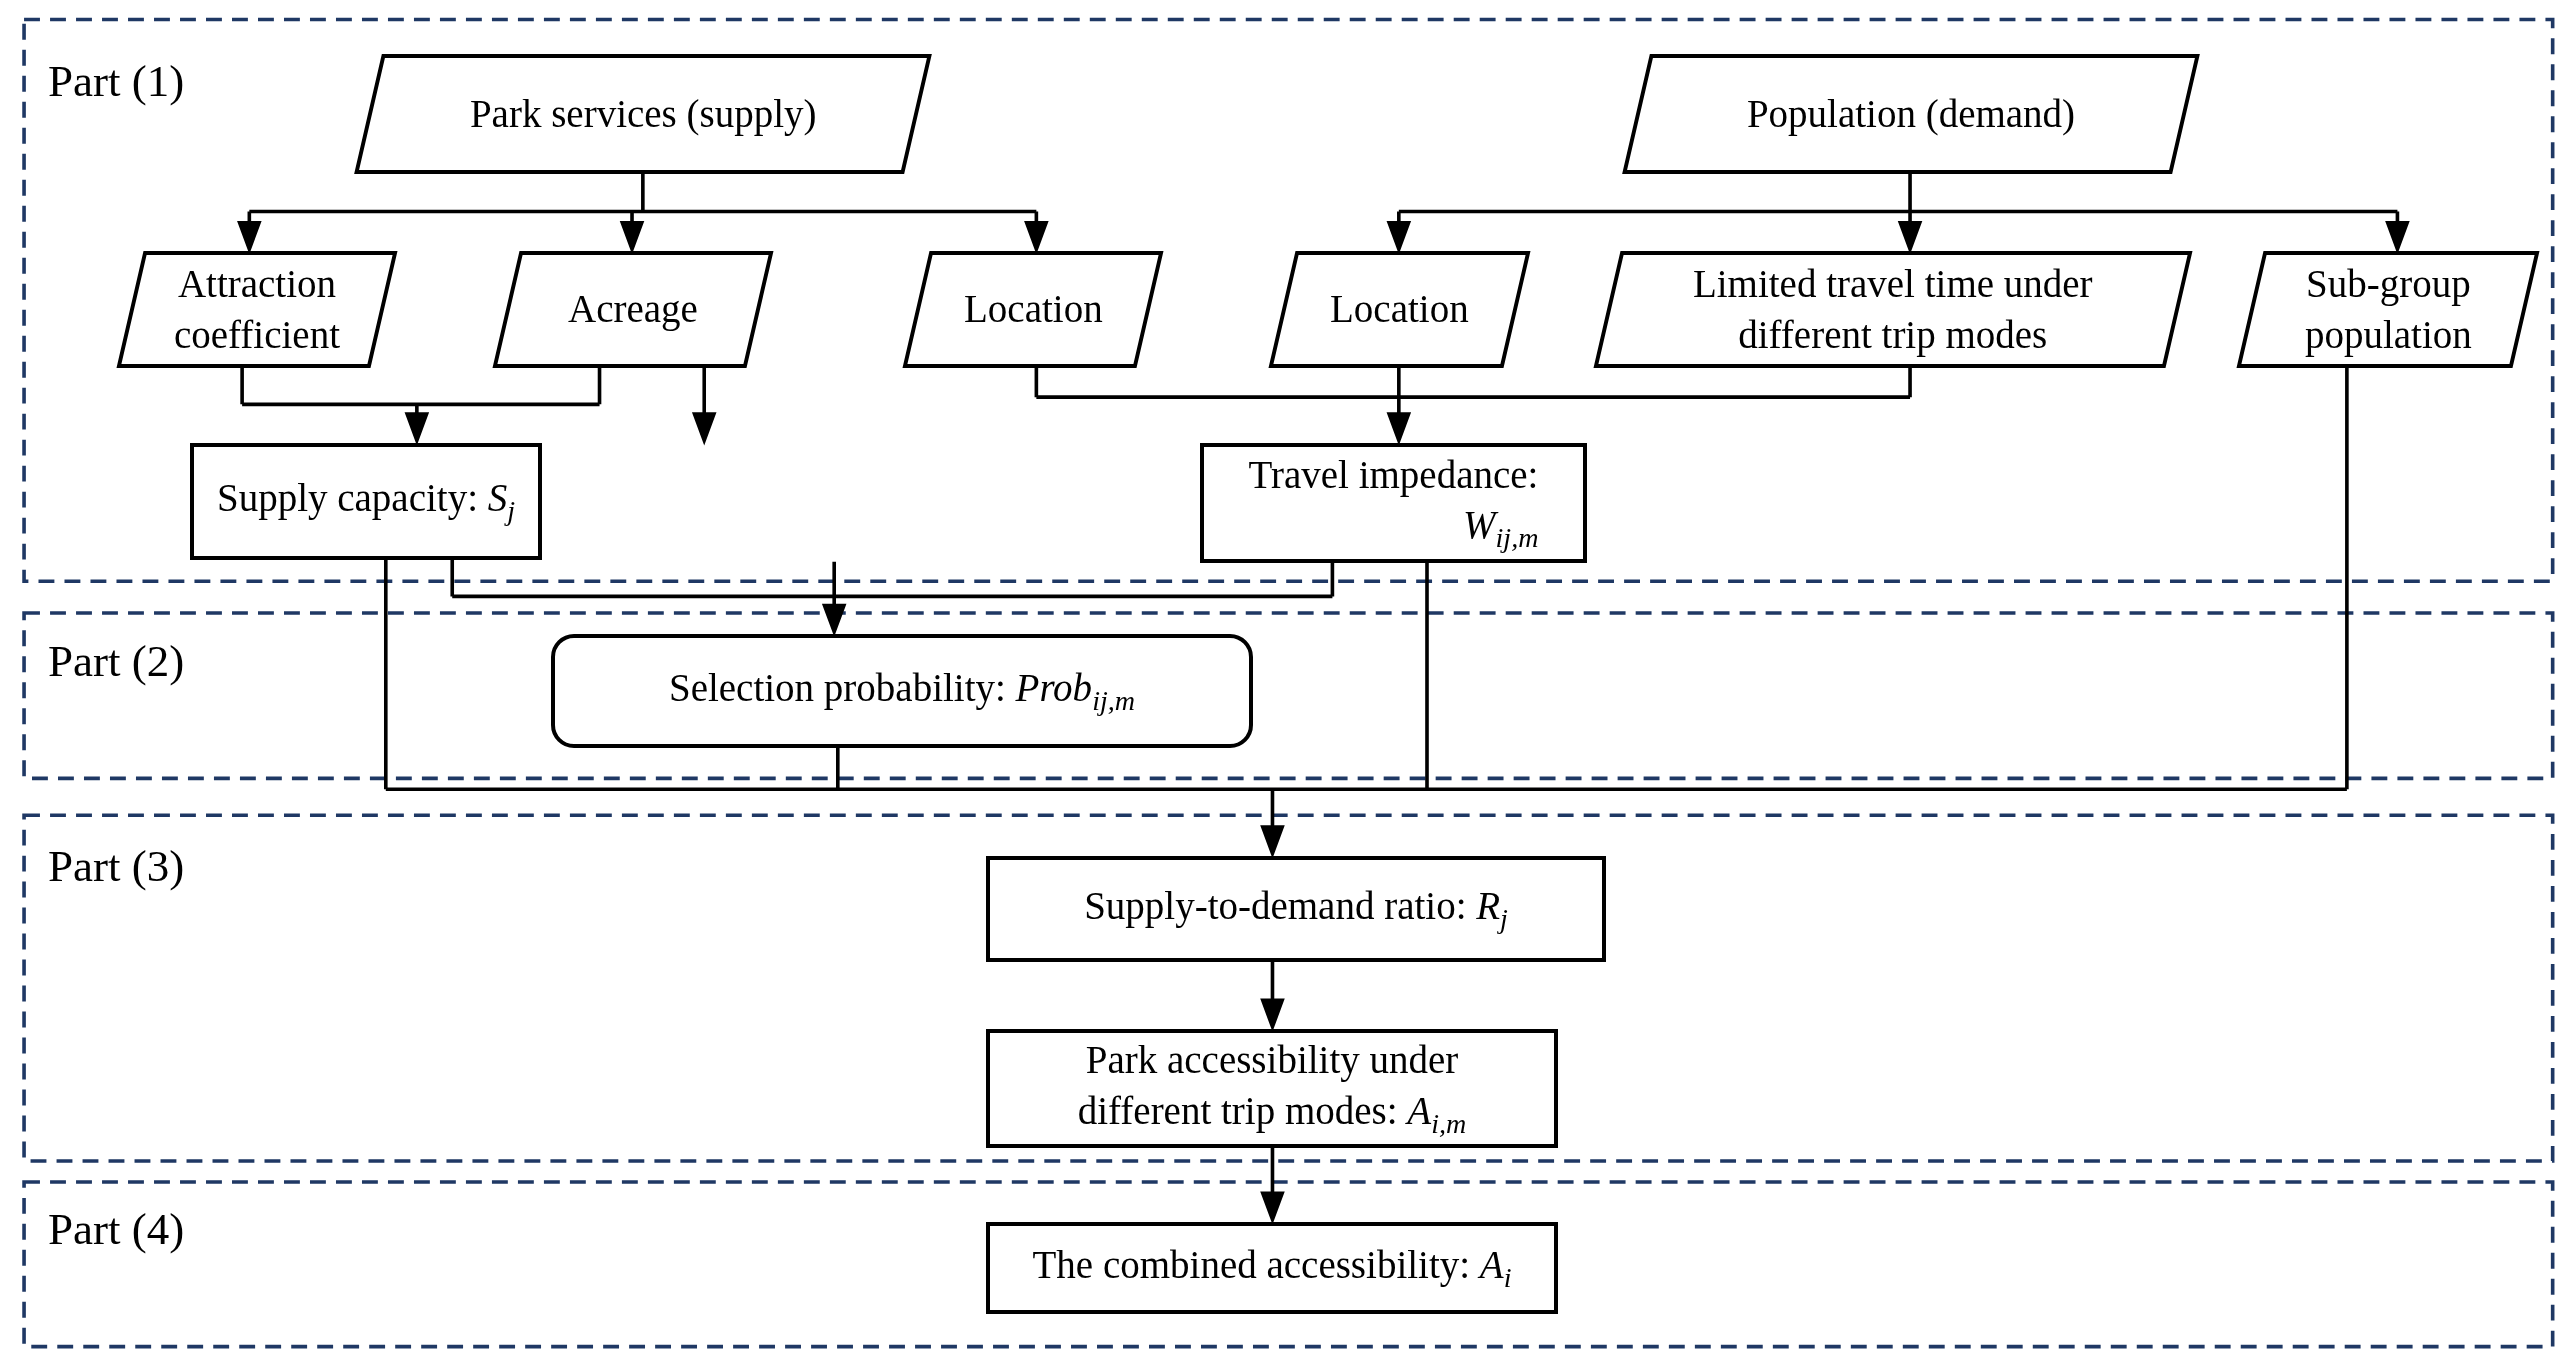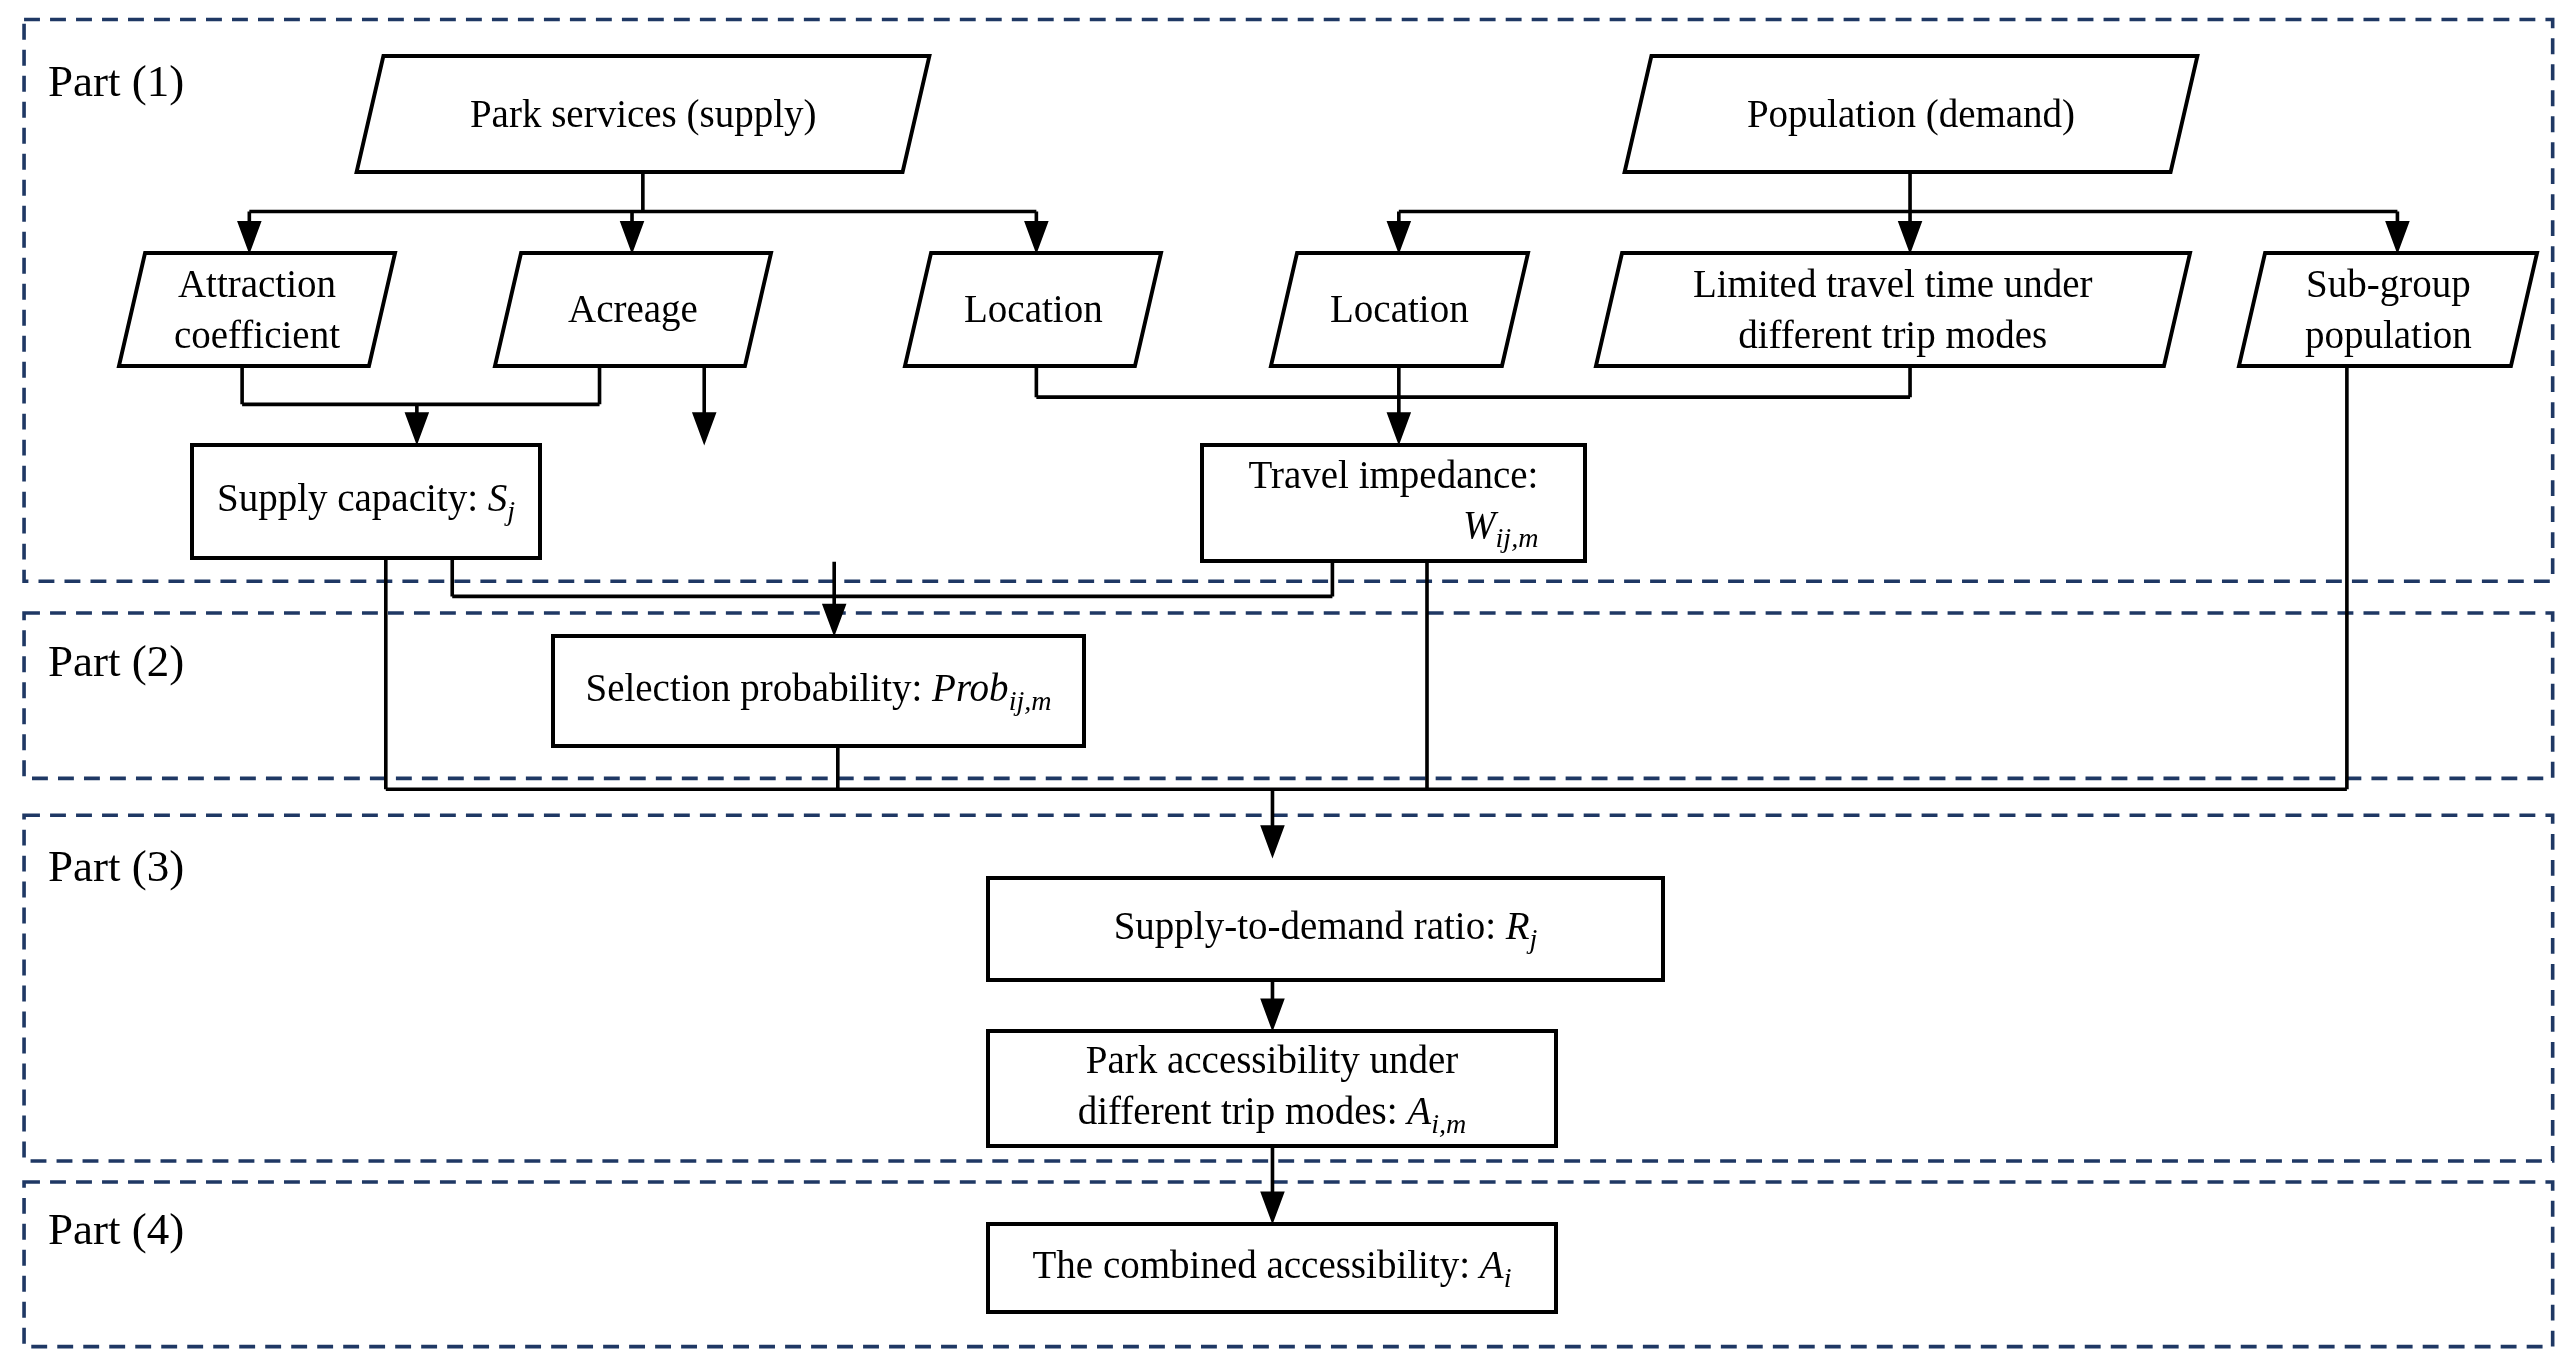--- a/index.html
+++ b/index.html
@@ -96,25 +96,25 @@
     <span class="lbl">Sub-group<br>population</span>
   </div>
 
   <div class="node rect" style="left:190px; top:443px; width:352px; height:117px;">
     <span class="lbl">Supply capacity: <i>S</i><sub><i>j</i></sub></span>
   </div>
   <div class="node rect" style="left:1200px; top:443px; width:387px; height:120px;text-align:right;">
     <span class="lbl">Travel impedance:<br><i>W</i><sub><i>ij,m</i></sub></span>
   </div>
 
-  <div class="node rect" style="left:551px; top:634px; width:535px; height:114px;">
+  <div class="node rect" style="left:551px; top:634px; width:702px; height:114px;border-radius:23px;">
     <span class="lbl">Selection probability: <i>Prob</i><sub><i>ij,m</i></sub></span>
   </div>
 
-  <div class="node rect" style="left:986px; top:876px; width:679px; height:106px;">
+  <div class="node rect" style="left:986px; top:856px; width:620px; height:106px;">
     <span class="lbl">Supply-to-demand ratio: <i>R</i><sub><i>j</i></sub></span>
   </div>
   <div class="node rect" style="left:986px; top:1029px; width:572px; height:119px;">
     <span class="lbl">Park accessibility under<br>different trip modes: <i>A</i><sub><i>i,m</i></sub></span>
   </div>
 
   <div class="node rect" style="left:986px; top:1222px; width:572px; height:92px;">
     <span class="lbl">The combined accessibility: <i>A</i><sub><i>i</i></sub></span>
   </div>
 

